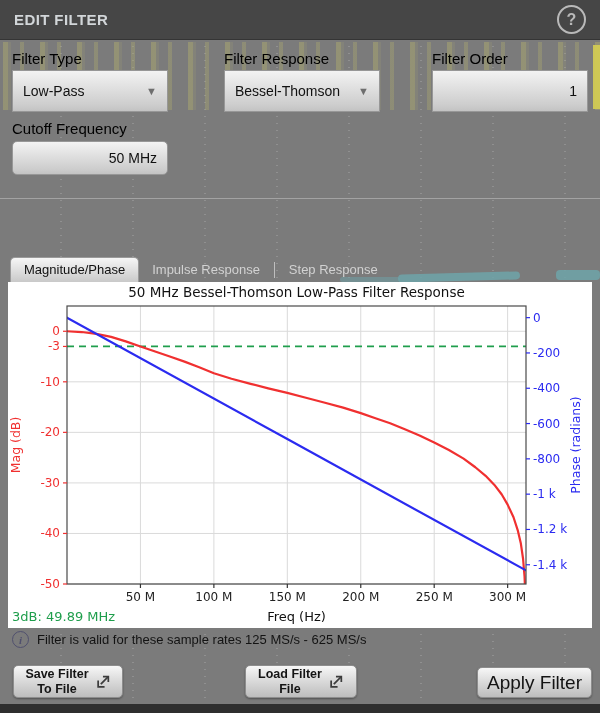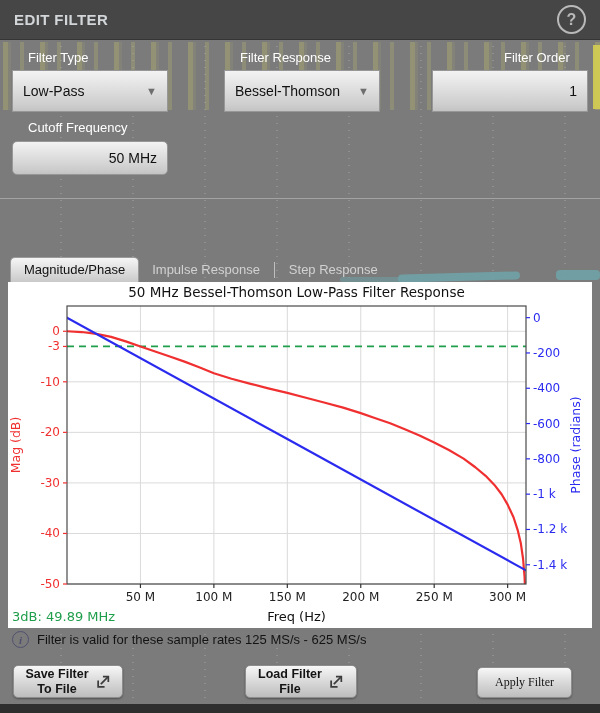--- a/index.html
+++ b/index.html
@@ -22,21 +22,21 @@
         repeating-linear-gradient(90deg,
           rgba(175,172,110,0) 0 3px, rgba(175,172,110,.55) 3px 8px,
           rgba(175,172,110,.18) 8px 11px, rgba(175,172,110,0) 11px 20px,
           rgba(175,172,110,.42) 20px 24px, rgba(175,172,110,0) 24px 37px);}
   .wave-edge{position:absolute;right:0;top:45px;width:7px;height:64px;background:#d5ce52;opacity:.9;pointer-events:none;}
   .teal1{position:absolute;left:398px;top:273px;width:122px;height:8px;background:#6ea4a9;border-radius:4px;
          opacity:.85;transform:rotate(-1.6deg);pointer-events:none;}
   .teal2{position:absolute;left:556px;top:270px;width:44px;height:10px;background:#6ea4a9;border-radius:4px;opacity:.85;pointer-events:none;}
   .teal3{position:absolute;left:340px;top:277px;width:60px;height:5px;background:#6ea4a9;border-radius:3px;opacity:.5;pointer-events:none;}
   
-  .ctl-label{position:absolute;color:#ffffff;font-size:13px;margin-left:16px;}
+  .ctl-label{position:absolute;color:#000000;font-size:15px;}
   .field{position:absolute;box-sizing:border-box;height:42px;width:156px;border:1px solid #979797;border-radius:0;
          background:linear-gradient(#f3f3f3,#cdcdcd 85%,#c3c3c3);color:#111;font-size:14px;
          display:flex;align-items:center;padding:0 10px;cursor:pointer;}
   .field .chev{margin-left:auto;color:#6e6e6e;font-size:11px;}
   .field.numeric{justify-content:flex-end;cursor:text;}
   
   .tabs{position:absolute;left:10px;top:257px;display:flex;align-items:center;height:25px;}
   .tab{font-size:13px;padding:4px 13px 5px;cursor:pointer;white-space:nowrap;}
   .tab.active{background:linear-gradient(#f6f6f6,#c9c9c9);border:1px solid #9a9a9a;border-bottom:none;
               border-radius:5px 5px 0 0;color:#111;}
@@ -51,21 +51,21 @@
              font-family:"Liberation Serif",serif;font-style:italic;font-weight:bold;font-size:11px;
              display:flex;align-items:center;justify-content:center;}
   .info-text{color:#131313;font-size:13px;}
   .btn{position:absolute;box-sizing:border-box;border:1px solid #8d8d8d;border-radius:5px;
        background:linear-gradient(#f7f7f7 0%,#dcdcdc 45%,#bdbdbd 100%);
        color:#141414;display:flex;align-items:center;justify-content:center;gap:7px;
        box-shadow:0 1px 2px rgba(0,0,0,.35);cursor:pointer;}
   .btn .two-line{font-size:12.5px;line-height:1.2;text-align:center;font-weight:bold;}
   .btn-save{left:13px;top:665px;width:110px;height:33px;}
   .btn-load{left:245px;top:665px;width:112px;height:33px;}
-  .btn-apply{left:477px;top:667px;width:95px;height:31px;font-size:12px;font-family:Liberation Serif, serif;}
+  .btn-apply{left:477px;top:667px;width:115px;height:31px;font-size:19px;}
   .bottom-strip{position:absolute;left:0;top:704px;width:600px;height:9px;background:#2e2e2e;}
 </style>
 </head>
 <body>
 
 <div class="screen">
 
   <div class="graticule"></div>
   <div class="wave-band"></div>
   <div class="wave-edge"></div>
@@ -84,21 +84,21 @@
     <span>Low-Pass</span>
     <span class="chev">▼</span>
   </div>
 
   <div class="ctl-label" style="left:224px;top:50px;">Filter Response</div>
   <div class="field" style="left:224px;top:70px;">
     <span>Bessel-Thomson</span>
     <span class="chev">▼</span>
   </div>
 
-  <div class="ctl-label" style="left:444px;top:50px;padding-left:44px;">Filter Order</div>
+  <div class="ctl-label" style="left:432px;top:50px;">Filter Order</div>
   <div class="field numeric" style="left:432px;top:70px;">
     <span>1</span>
   </div>
 
   <div class="ctl-label" style="left:12px;top:120px;">Cutoff Frequency</div>
   <div class="field numeric" style="left:12px;top:141px;height:34px;border-radius:5px;align-items:center;">
     <span>50 MHz</span>
   </div>
 
   <div class="tabs">

